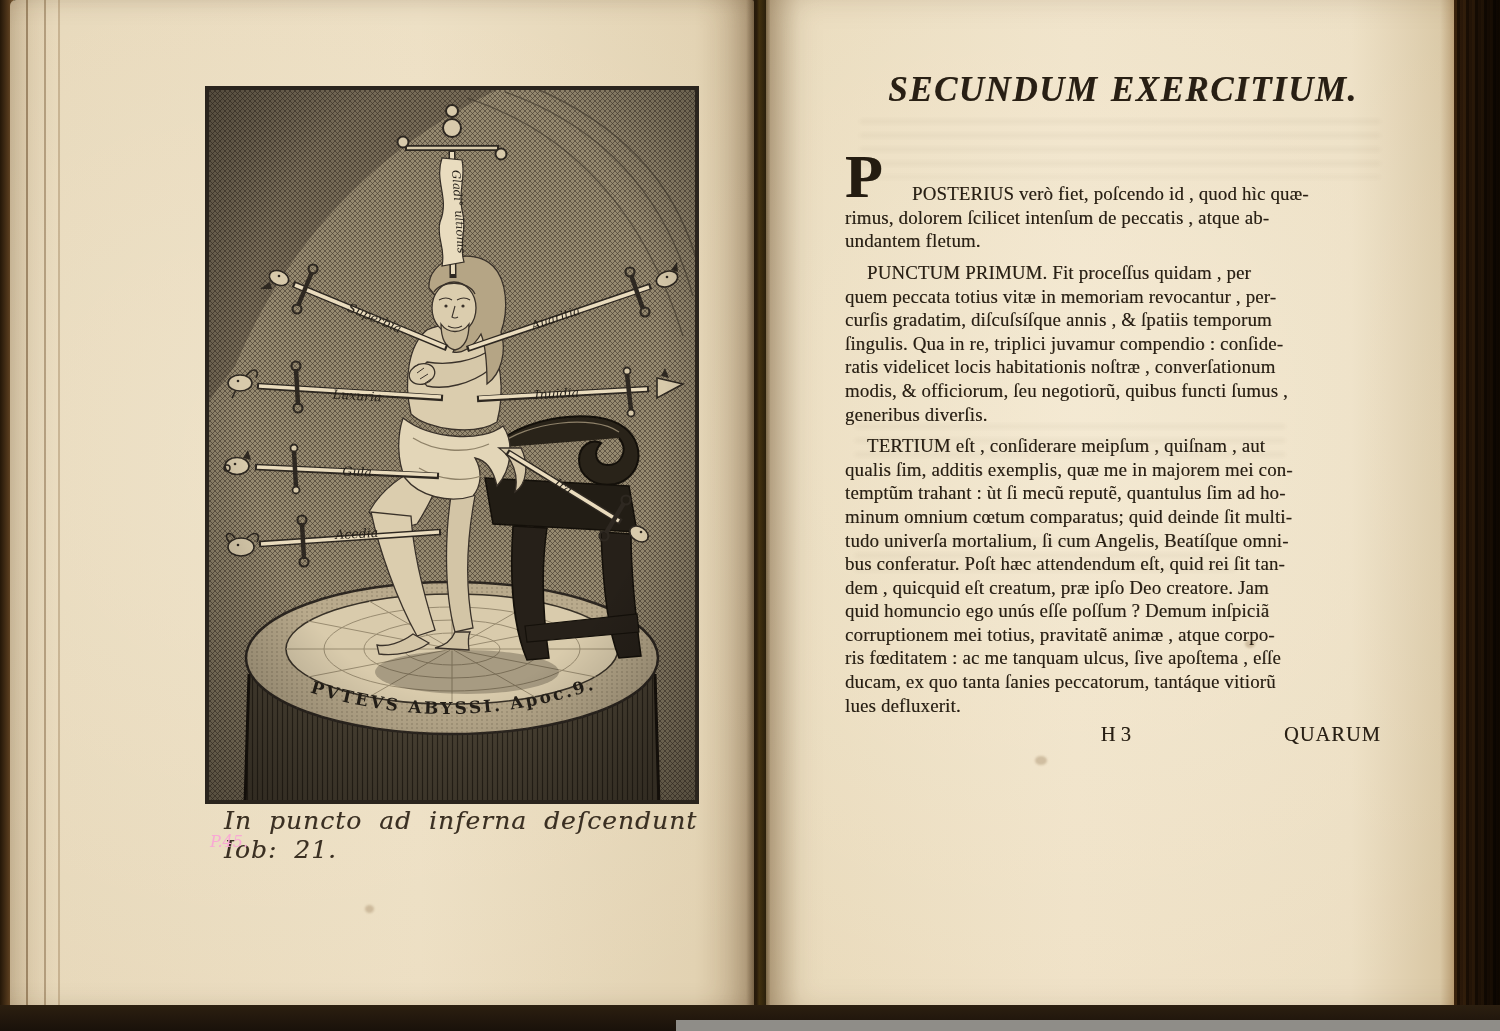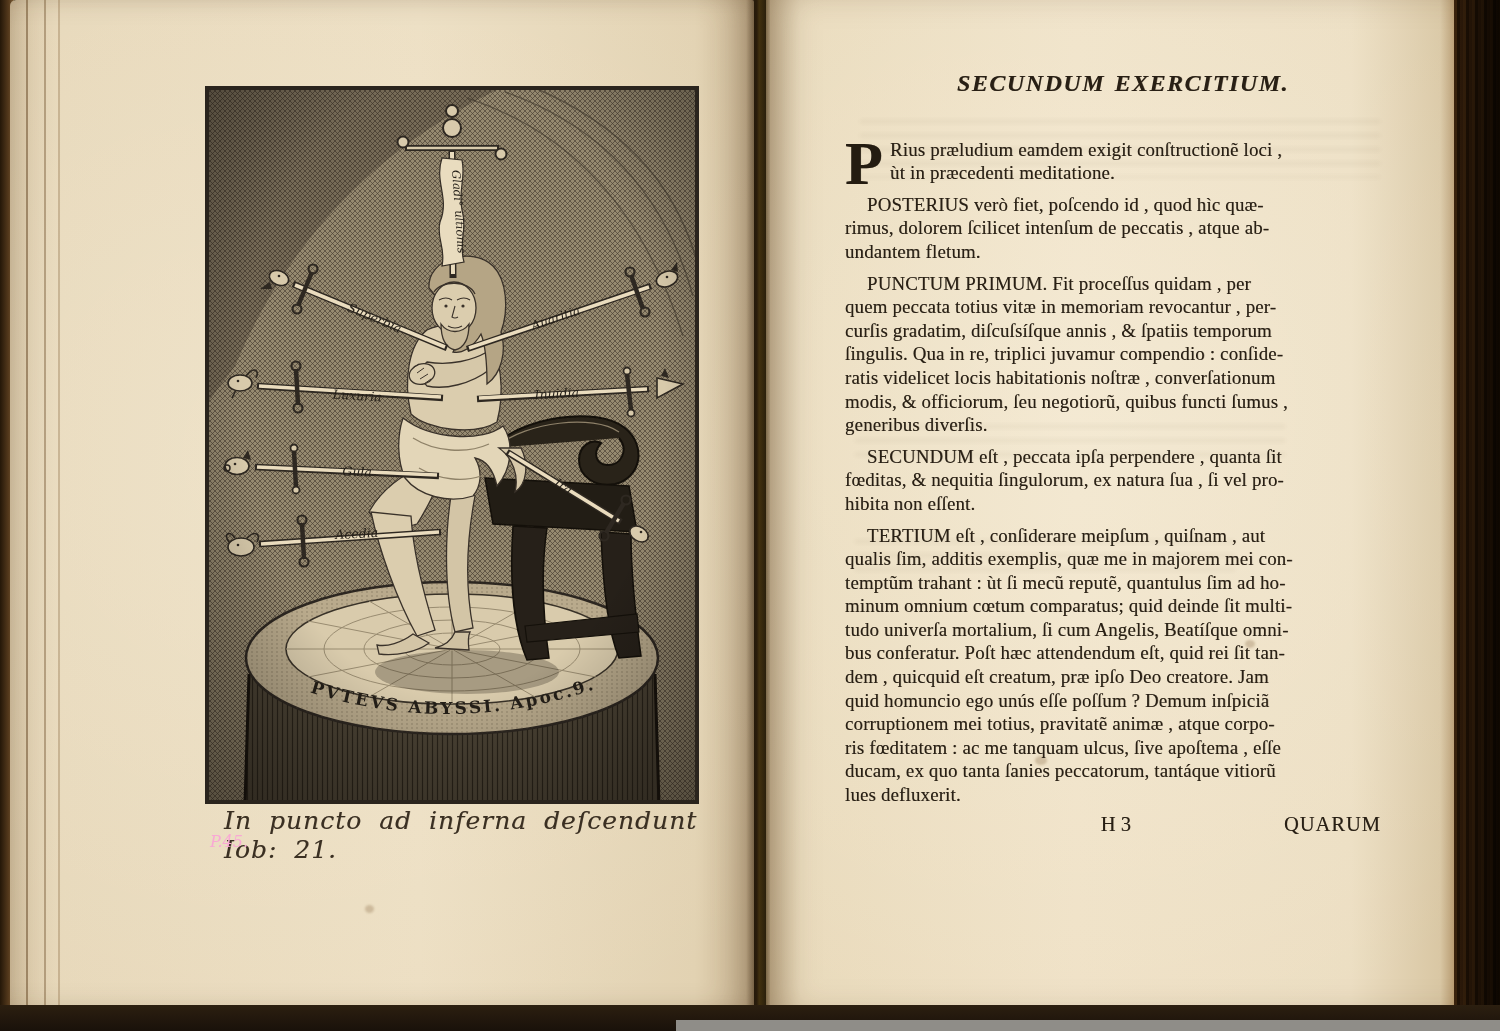--- a/index.html
+++ b/index.html
@@ -43,21 +43,21 @@
   #engraving svg{display:block;}
   .etch-label{font-family:"DejaVu Serif",serif;font-style:italic;fill:#241f18;}
   #plate-caption{position:absolute;left:212px;top:806px;width:505px;
     font-family:"DejaVu Serif",serif;font-style:italic;font-size:25px;color:#3a2f22;
     letter-spacing:1px;word-spacing:8px;text-shadow:.4px .4px 0 rgba(58,47,34,.4);margin-left:12px;}
   #plate-ref{position:absolute;left:210px;top:832px;font-family:"DejaVu Serif",serif;
     font-style:italic;font-size:16px;color:#f9a8d4;}
 
   
   #text-col{position:absolute;left:845px;top:70px;width:556px;color:#281f14;}
-  #rp-title{font-style:italic;font-size:24px;letter-spacing:1.5px;text-align:center;
+  #rp-title{font-style:italic;font-size:35px;letter-spacing:1.5px;text-align:center;
     font-weight:600;word-spacing:2px;text-shadow:.4px .4px .4px rgba(40,31,20,.55);}
   #rp-subtitle{margin-top:24px;font-style:italic;font-size:20.5px;text-align:center;
     font-weight:600;letter-spacing:.4px;text-shadow:.3px .3px .3px rgba(40,31,20,.45);}
   .para{white-space:pre-line;font-size:18.8px;line-height:23.6px;margin-top:8px;
     text-indent:22px;letter-spacing:.2px;text-shadow:.35px .35px .35px rgba(40,31,20,.5);}
   .para.first{text-indent:0;margin-top:17px;}
   #dropcap{float:left;font-size:62px;line-height:44px;padding:3px 7px 0 0;font-weight:bold;color:#241c11;}
   #rp-footer{position:relative;margin-top:6px;height:32px;font-size:20.5px;
     text-shadow:.35px .35px .35px rgba(40,31,20,.5);}
   #rp-sig{position:absolute;left:46%;}
@@ -271,36 +271,32 @@
   </svg>
   </div>
 
   <div id="plate-caption">In puncto ad inferna deſcendunt  Iob: 21.</div>
   <div id="plate-ref">P.45.</div>
 
   <div id="text-col">
     <div id="rp-title">SECUNDUM EXERCITIUM.</div>
 
     <div class="para first">
-      <span id="dropcap">P</span><span>Rius præludium eamdem exigit conſtructionẽ loci ,
-ùt in præcedenti meditatione.</span>
+      <span id="dropcap">P</span>
     </div>
     <div class="para">POSTERIUS verò fiet, poſcendo id , quod hìc quæ-
 rimus, dolorem ſcilicet intenſum de peccatis , atque ab-
 undantem fletum.</div>
     <div class="para">PUNCTUM PRIMUM. Fit proceſſus quidam , per
 quem peccata totius vitæ in memoriam revocantur , per-
 curſis gradatim, diſcuſsíſque annis , &amp; ſpatiis temporum
 ſingulis. Qua in re, triplici juvamur compendio : conſide-
 ratis videlicet locis habitationis noſtræ , converſationum
 modis, &amp; officiorum, ſeu negotiorũ, quibus functi ſumus ,
 generibus diverſis.</div>
-    <div class="para">SECUNDUM eſt , peccata ipſa perpendere , quanta ſit
-fœditas, &amp; nequitia ſingulorum, ex natura ſua , ſi vel pro-
-hibita non eſſent.</div>
     <div class="para">TERTIUM eſt , conſiderare meipſum , quiſnam , aut
 qualis ſim, additis exemplis, quæ me in majorem mei con-
 temptũm trahant : ùt ſi mecũ reputẽ, quantulus ſim ad ho-
 minum omnium cœtum comparatus; quid deinde ſit multi-
 tudo univerſa mortalium, ſi cum Angelis, Beatíſque omni-
 bus conferatur. Poſt hæc attendendum eſt, quid rei ſit tan-
 dem , quicquid eſt creatum, præ ipſo  Deo creatore.   Jam
 quid homuncio ego unús eſſe poſſum ? Demum inſpiciã
 corruptionem mei totius, pravitatẽ animæ , atque corpo-
 ris fœditatem : ac me tanquam ulcus, ſive apoſtema , eſſe

